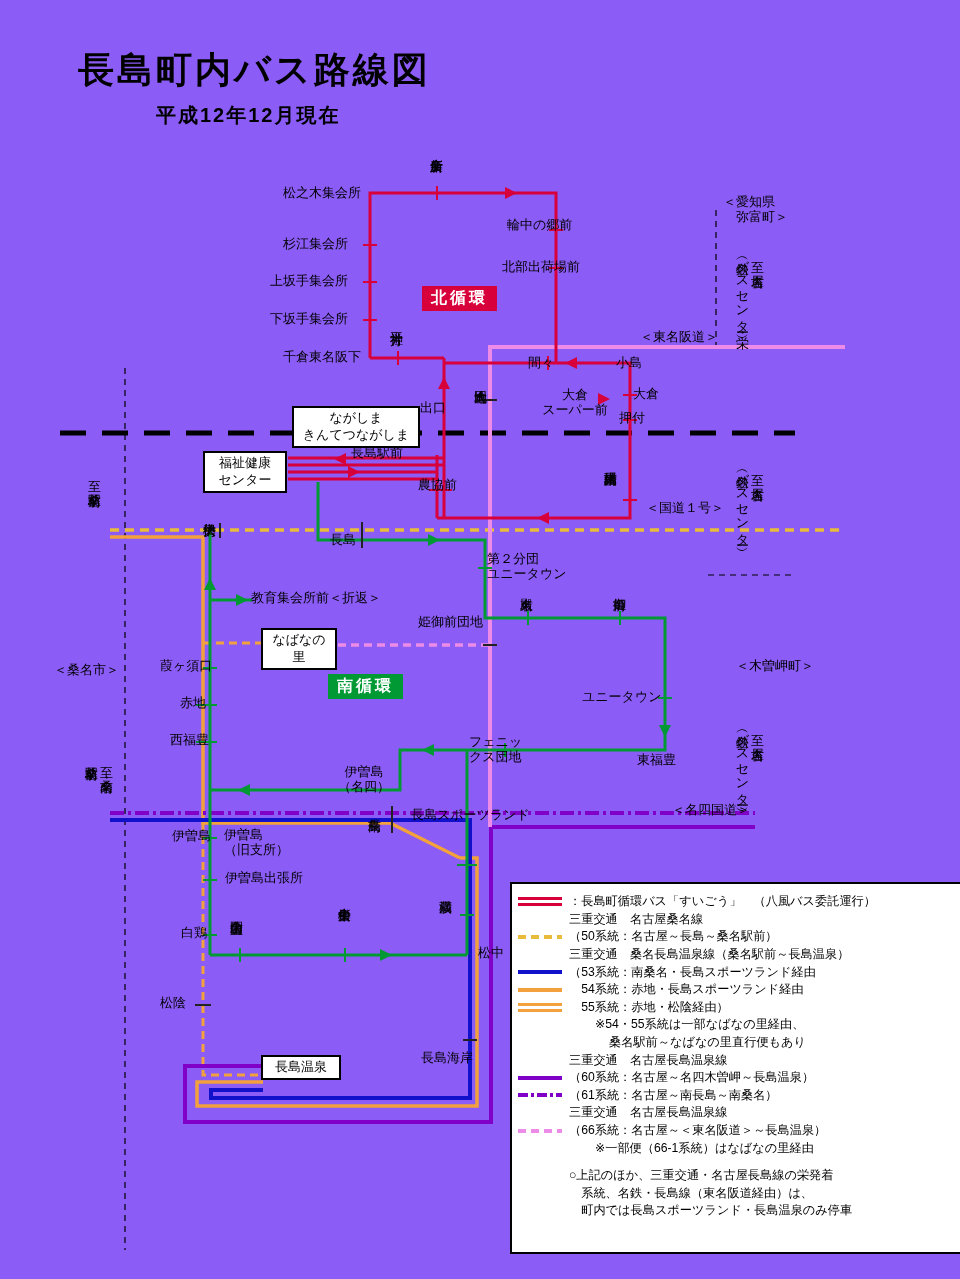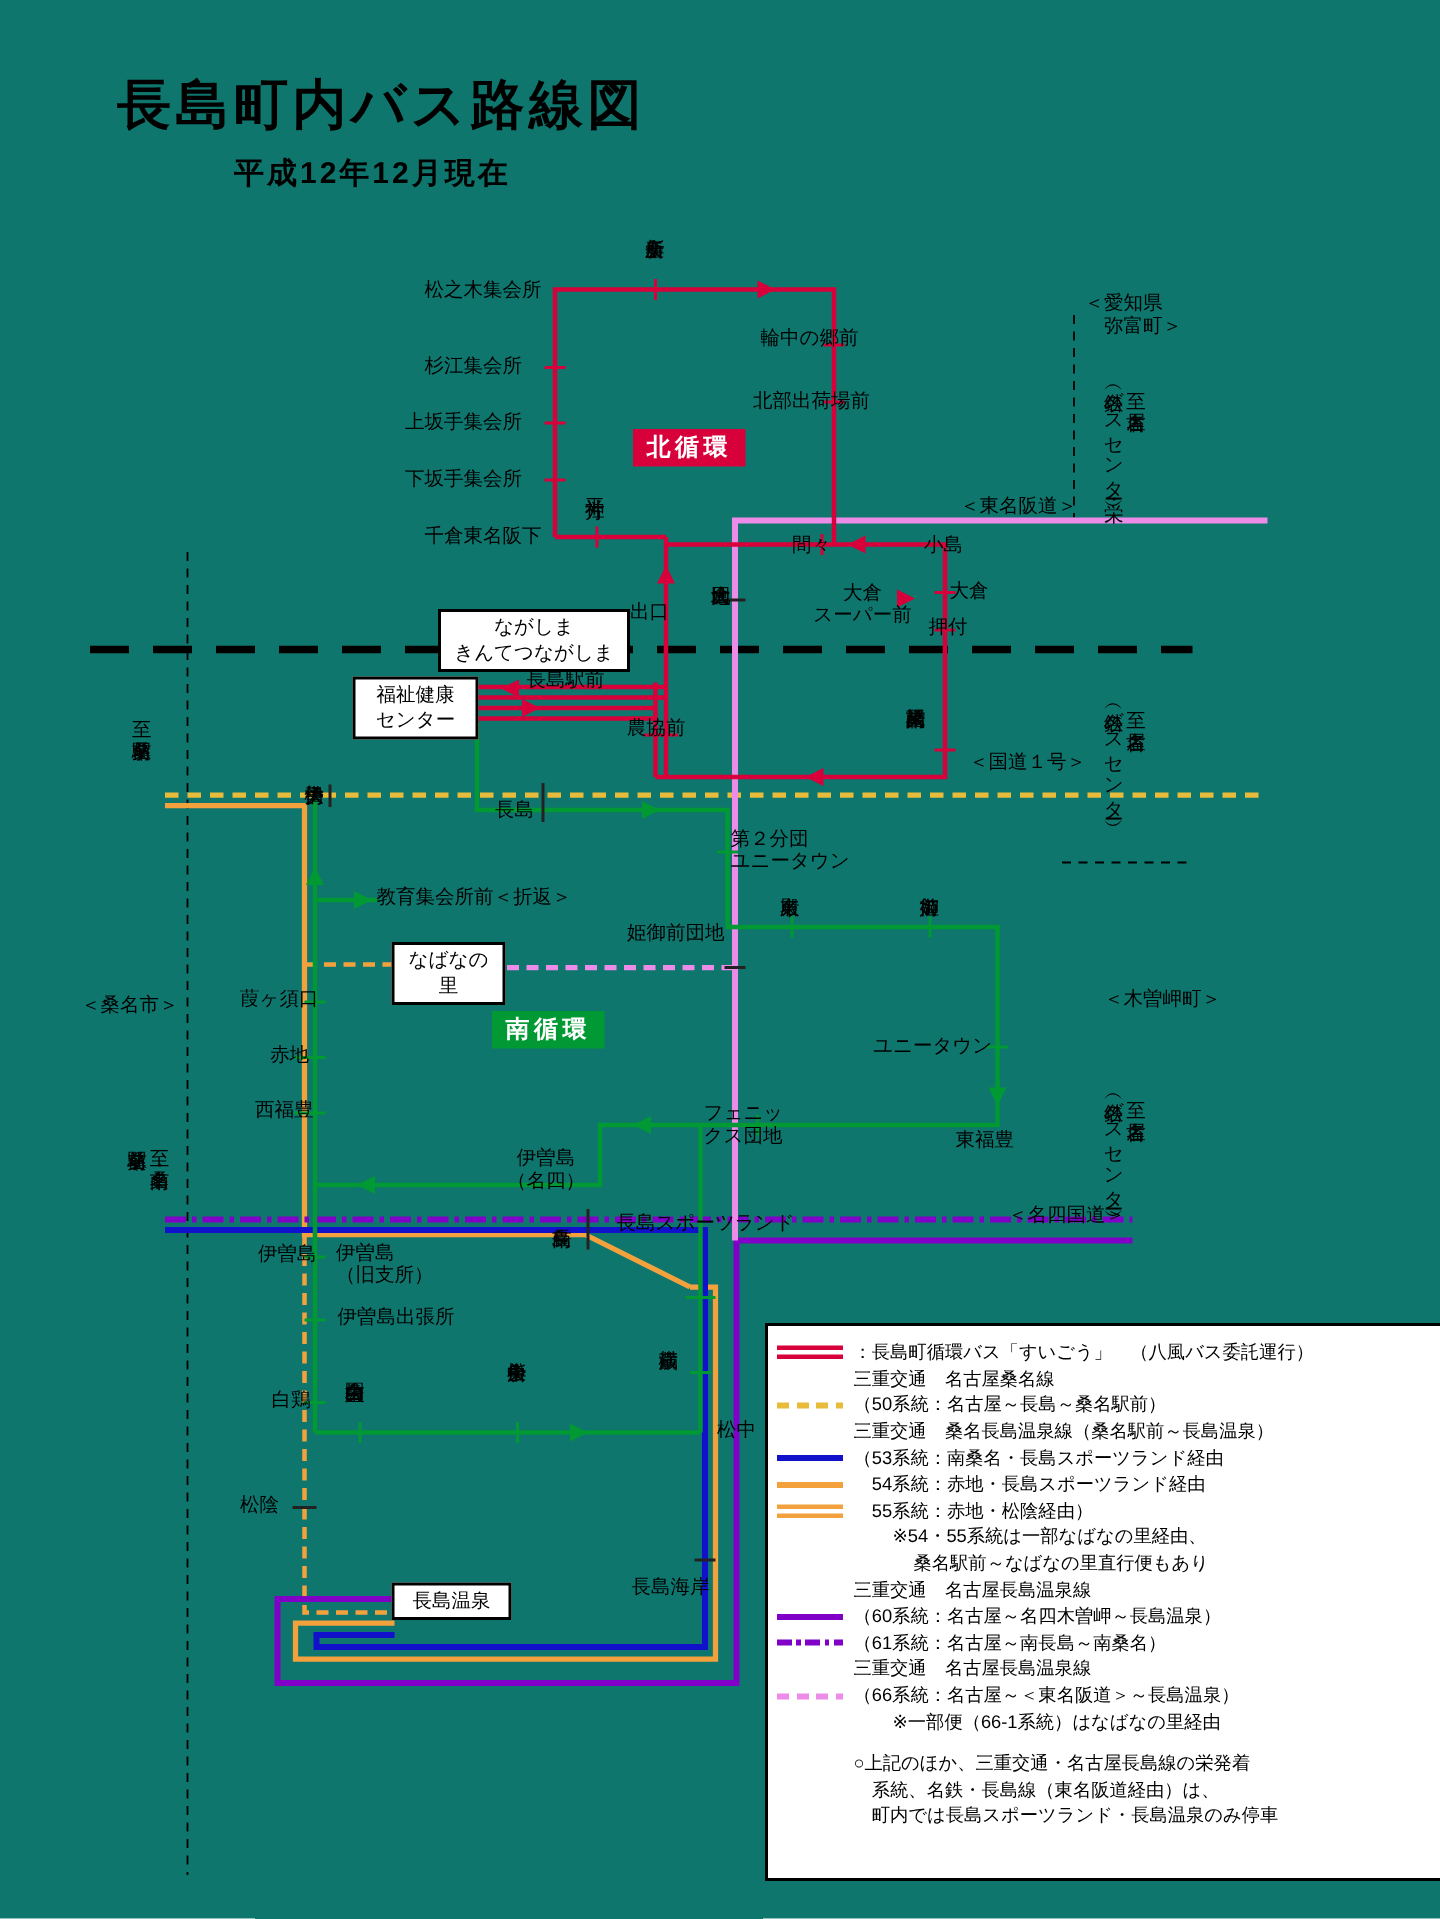--- a/index.html
+++ b/index.html
@@ -1,16 +1,16 @@
 <!DOCTYPE html>
 <html style="--c-red: #d7003a; --c-green: #009933; --c-yellow: #e8bb3a; --c-orange: #f2a13c; --c-blue: #1111cc; --c-purple: #8000c8; --c-pink: #ec8ce8; --c-boundary: #000000;"><head>
 <meta charset="utf-8">
 <style>
   html,body{margin:0;padding:0;background:#fff;font-family:"Liberation Sans","DejaVu Sans",sans-serif;}
-  #map{position:relative;width:960px;height:1279px;background:#0f766e;overflow:hidden;}
+  #map{position:relative;width:960px;height:1279px;background:#8b5cf6;overflow:hidden;}
   #routes{position:absolute;left:0;top:0;}
   .title{position:absolute;left:78px;top:46px;font-size:36px;font-weight:bold;letter-spacing:3px;color:#000;}
   .subtitle{position:absolute;left:156px;top:102px;font-size:20px;font-weight:bold;letter-spacing:2px;color:#000;}
   .lbl{position:absolute;font-size:13px;line-height:1.15;color:#000;white-space:pre-line;}
   .lbl.v{writing-mode:vertical-rl;}
   .lbl.ctr{text-align:center;}
   .badge{position:absolute;color:#fff;font-weight:bold;font-size:16px;padding:2px 9px;letter-spacing:3px;}
   .badge.north{left:422px;top:286px;background:var(--c-red);}
   .badge.south{left:328px;top:674px;background:var(--c-green);}
   .mbox{position:absolute;border:2px solid #000;background:#fff;font-size:13px;line-height:1.3;text-align:center;
@@ -295,17 +295,17 @@
     <div class="lbl v" style="left: 734px; top: 252px;">至　名古屋
 （名鉄バスセンター・栄）</div>
     <div class="lbl v" style="left: 734px; top: 465px;">至　名古屋
 （名鉄バスセンター）</div>
     <div class="lbl v" style="left: 734px; top: 725px;">至　名古屋
 （名鉄バスセンター）</div>
     <div class="lbl v" style="left: 83px; top: 757px;">至　南桑名・
 桑名駅前</div>
     <div class="mbox" style="left: 292px; top: 406px; width: 128px;">ながしま
 きんてつながしま</div>
-    <div class="mbox" style="left: 203px; top: 451px; width: 84px; margin-left: 32px;">福祉健康
+    <div class="mbox" style="left: 203px; top: 451px; width: 84px;">福祉健康
 センター</div>
     <div class="mbox" style="left: 261px; top: 628px; width: 76px;">なばなの里</div>
     <div class="mbox" style="left: 261px; top: 1055px; width: 80px;">長島温泉</div>
   </div>
 
 </body></html>

